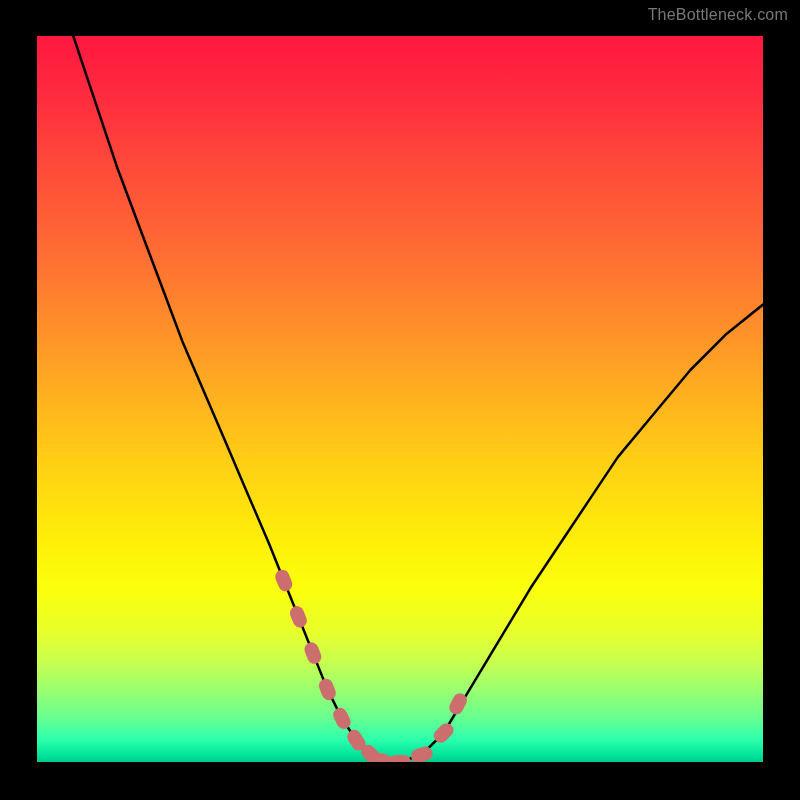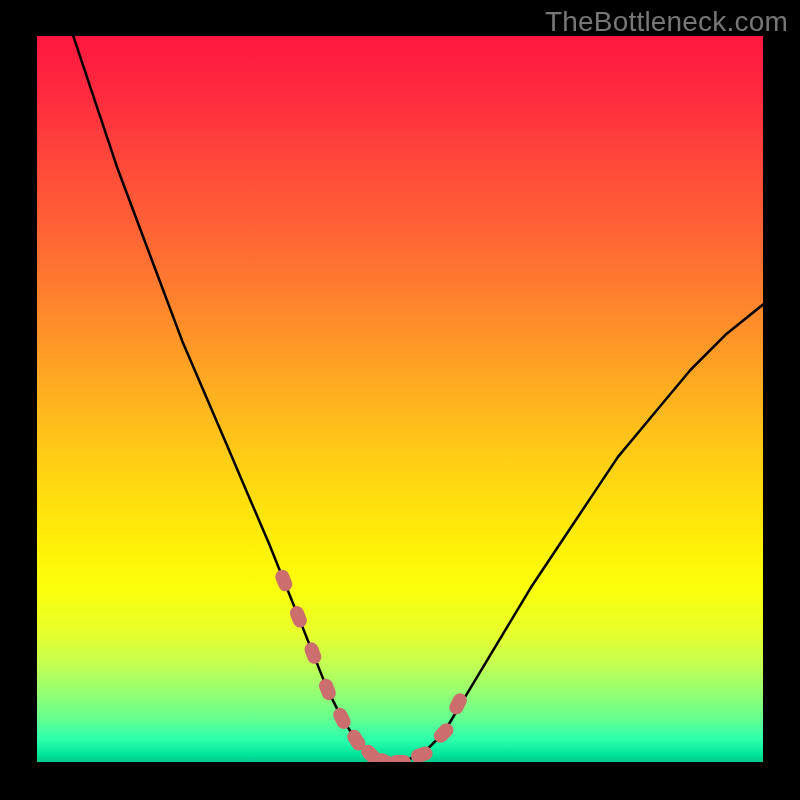--- a/index.html
+++ b/index.html
@@ -44,21 +44,21 @@
       #00e59a 99%,
       #00c98b 100%
     );
     overflow: hidden;
   }
   .watermark {
     position: absolute;
     top: 6px;
     right: 12px;
     color: #777;
-    font-size: 28px;
+    font-size: 16px;
     font-weight: 500;
     letter-spacing: 0.2px;
   }
   svg {
     position: absolute;
     left: 0;
     top: 0;
   }
 </style>
 </head>

